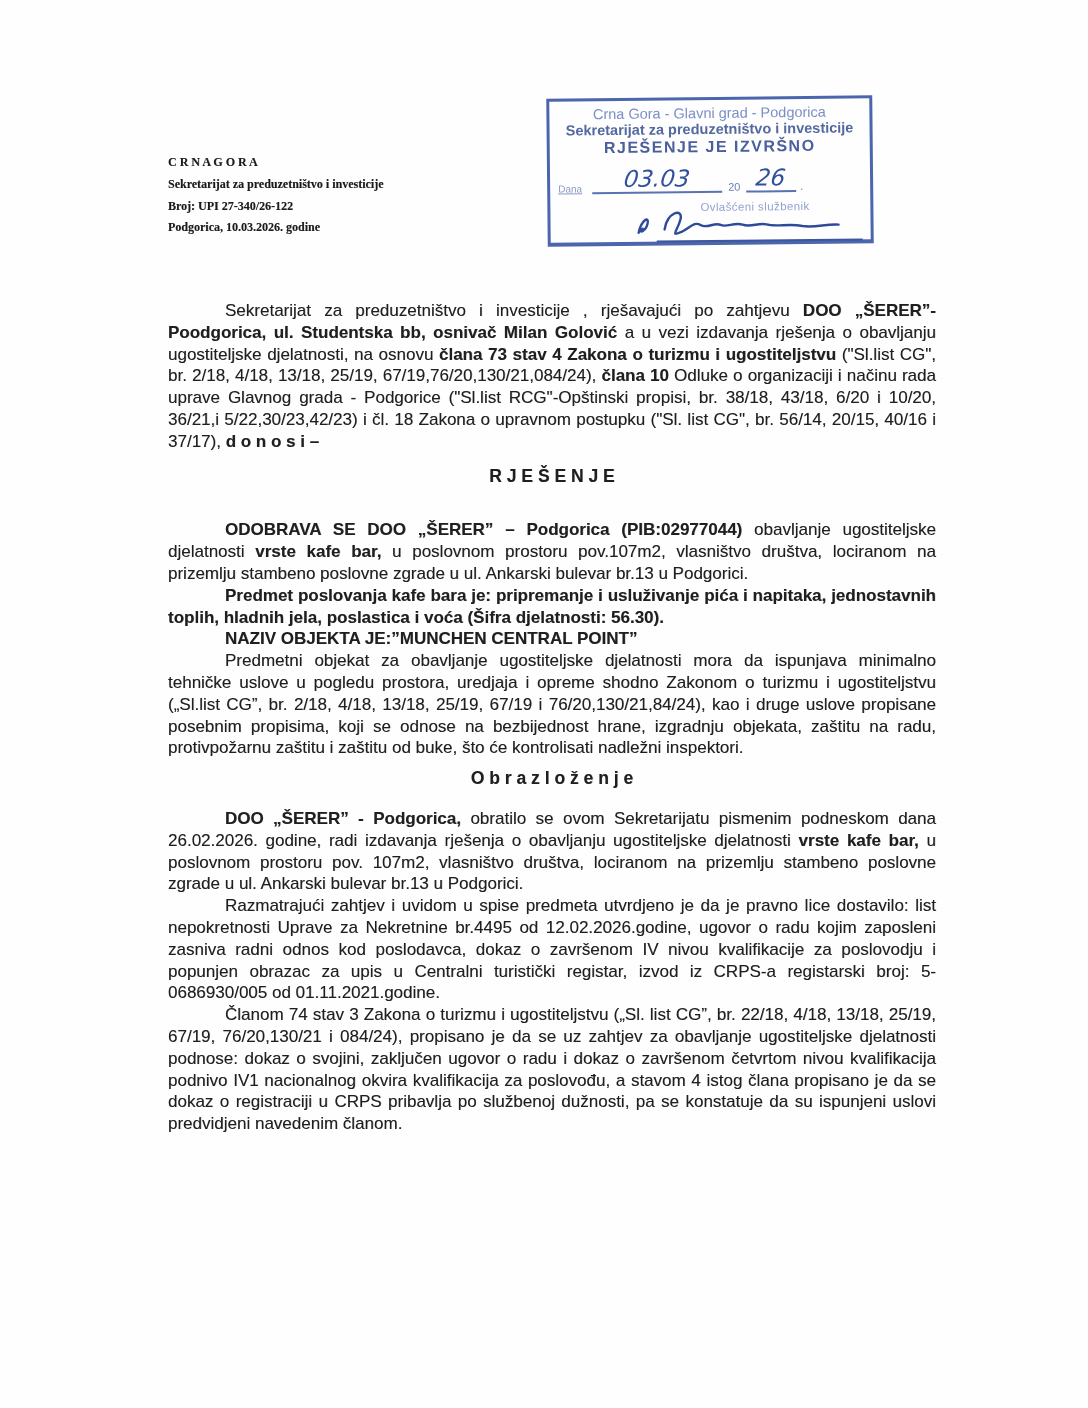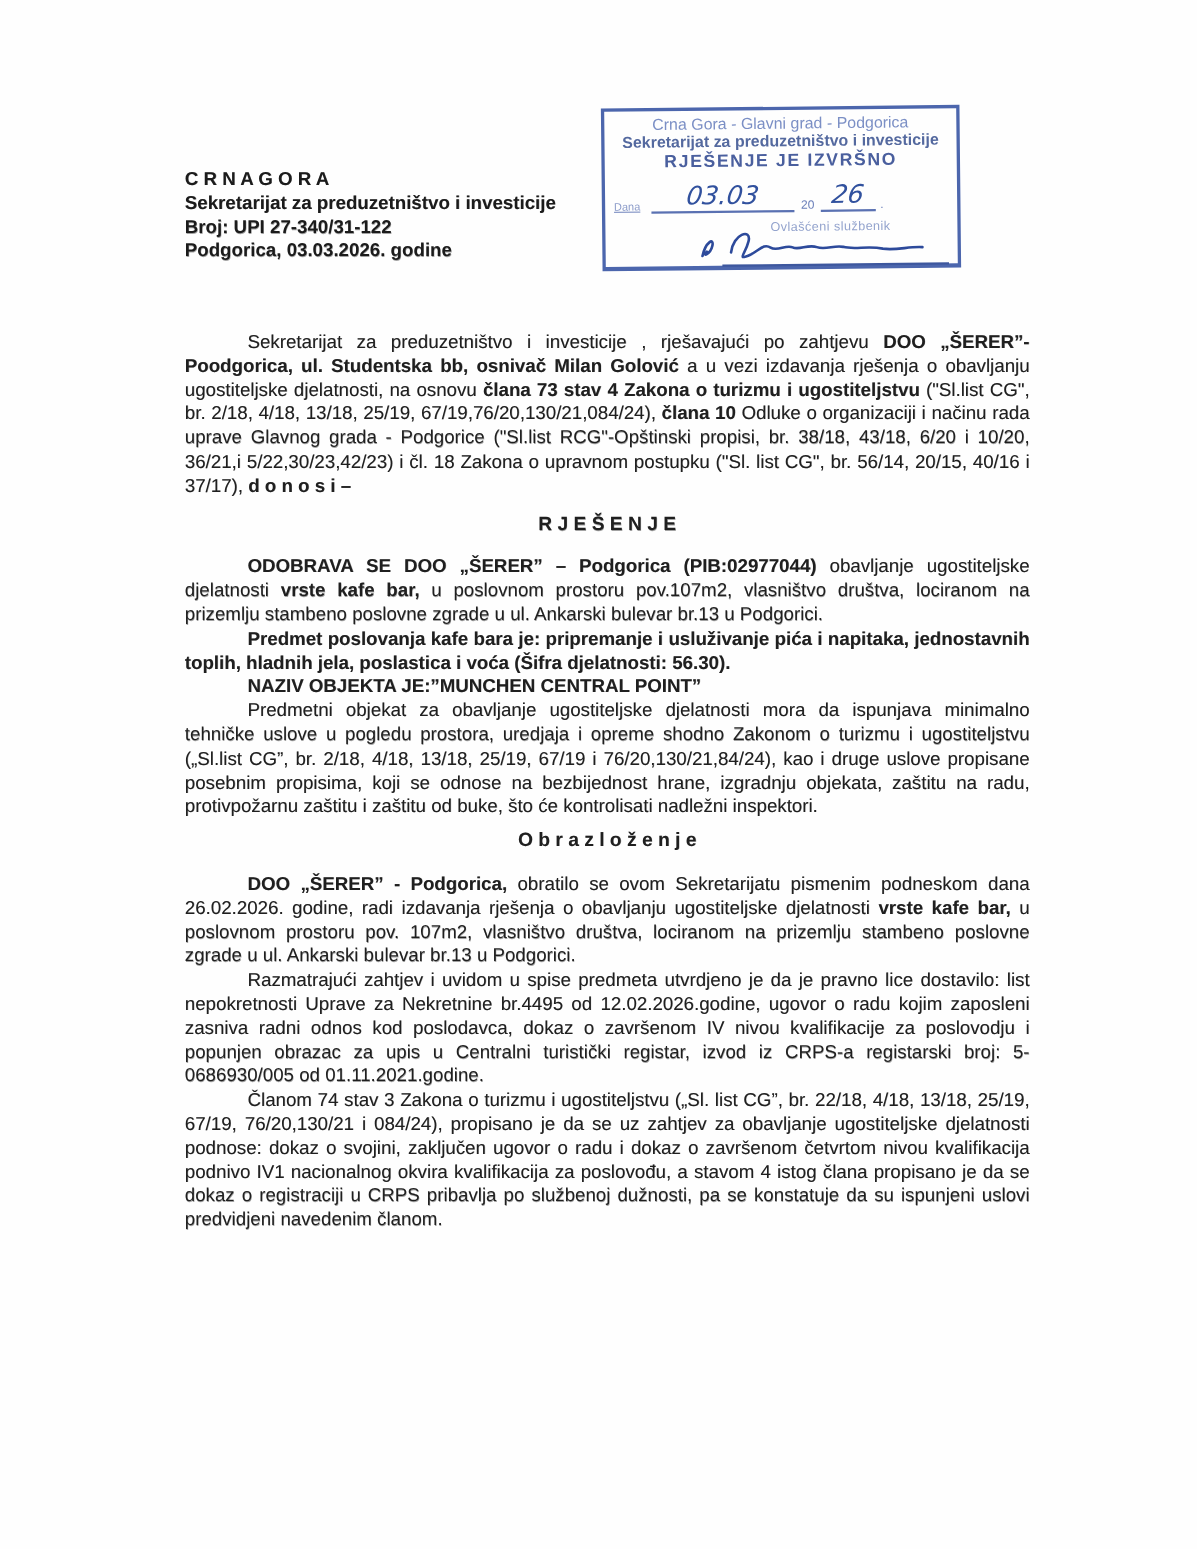--- a/index.html
+++ b/index.html
@@ -7,21 +7,21 @@
     position:relative; width:1088px; height:1408px;
     background:#fefefe; overflow:hidden;
     font-family:"Liberation Sans", sans-serif;
     color:#1f1f1f;
   }
   .scan { text-shadow:0.35px 0.35px 0 rgba(25,25,25,0.40); }
 
   
   .letterhead {
     position:absolute; left:168px; top:152px;
-    font-size:17px; line-height:21.8px; font-weight:700; color:#1b1b1b;
+    font-size:12px; line-height:21.8px; font-weight:700; color:#1b1b1b;font-family:Liberation Serif, serif;
   }
 
   
   .stamp {
     position:absolute; left:547px; top:97px; width:326px; height:148px;
     box-sizing:border-box;
     border:3px solid #4c66ad; border-bottom-width:4px;
     transform:rotate(-0.6deg);
     color:#4c66ad;
   }
@@ -43,37 +43,37 @@
   .sig-line { position:absolute; left:106px; right:8px; bottom:4px; border-bottom:2px solid #3d579e; }
 
   
   .doc-body {
     position:absolute; left:168px; top:300px; width:768px;
     font-size:17px; line-height:21.8px; text-align:justify;
   }
   .doc-body p { margin:0; text-indent:57px; }
   .bseg { font-weight:700; }
   .heading { text-align:center; font-weight:700; font-size:17.5px; text-indent:0; }
-  .h-rjesenje { margin:13px 0 17px; }
+  .h-rjesenje { margin:13px 0 32px; }
   .h-obraz { margin:9px 0 18px; }
   .p-predmet { margin-top:20px; }
   .p-naziv { margin-top:12px; text-indent:0; margin-left:57px; text-align:left; }
   .p-vl { text-indent:0; margin-left:57px; text-align:left; }
   .p-predmetni { margin-top:17px; }
 </style>
 </head>
 <body>
 
 <div class="page">
 
   <header class="letterhead scan">
     <div>C R N A   G O R A</div>
     <div>Sekretarijat za preduzetništvo i investicije</div>
-    <div>Broj: UPI 27-340/31-122</div>
-    <div>Podgorica, 03.03.2026. godine</div>
+    <div>Broj: UPI 27-340/26-122</div>
+    <div>Podgorica, 10.03.2026. godine</div>
   </header>
 
   <div class="stamp">
     <div class="s1">Crna Gora - Glavni grad - Podgorica</div>
     <div class="s2">Sekretarijat za preduzetništvo i investicije</div>
     <div class="s3">RJEŠENJE JE IZVRŠNO</div>
     <div class="date-row">
       <span class="dana">Dana</span>
       <span class="uline d1"><span class="hand hand-big">03.03</span></span>
       <span class="print20">20</span>

